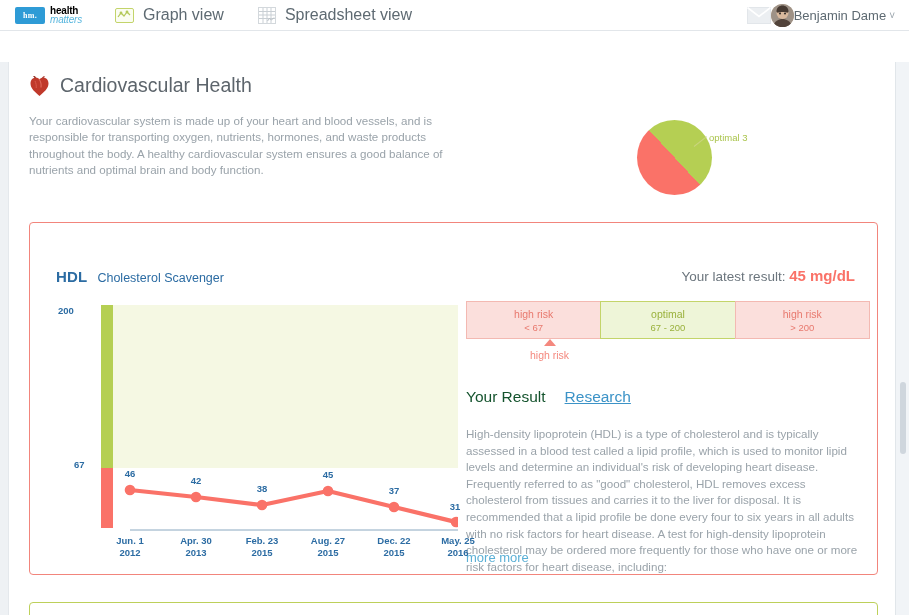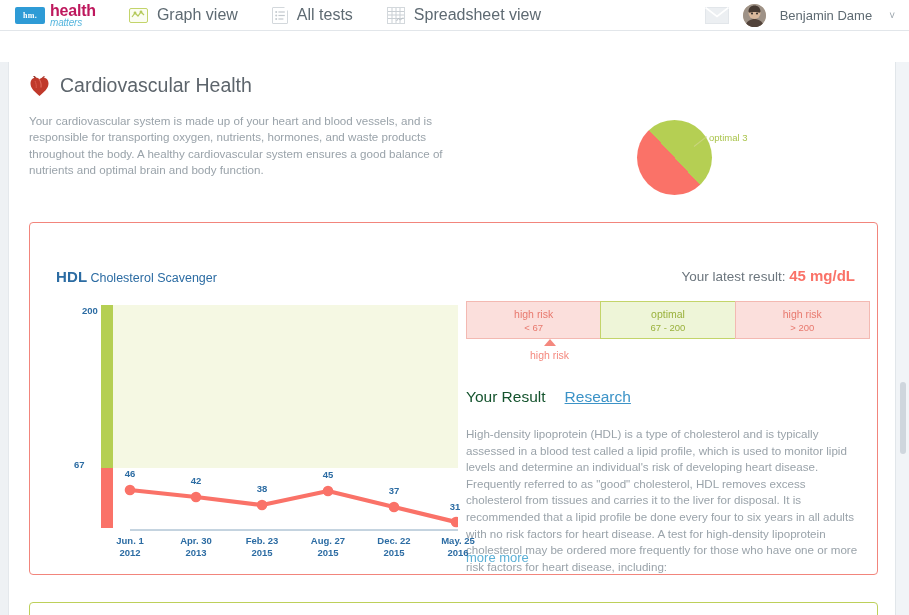--- a/index.html
+++ b/index.html
@@ -30,22 +30,22 @@
   .logo-mark {
     width: 30px; height: 17px; background: #2e9bd6;
     border-radius: 2px;
     color: #fff; font-size: 8px; font-weight: bold;
     font-family: "Liberation Serif", serif;
     display: flex; align-items: center; justify-content: center;
     letter-spacing: .3px;
   }
   .logo-words { line-height: 1.0; }
   .logo-words .l1 {
-    display: block; font-size: 16px; font-weight: bold;
-    color: #be185d; letter-spacing: -.2px;
+    display: block; font-size: 10px; font-weight: bold;
+    color: #000000; letter-spacing: -.2px;
   }
   .logo-words .l2 {
     display: block; font-size: 10px; font-style: italic;
     color: #57b6de; letter-spacing: -.2px; margin-top: -1px;
   }
 
   .navtab {
     display: flex; align-items: center; gap: 9px;
     height: 31px; padding: 0 7px; margin-right: 20px;
     cursor: pointer;
@@ -70,21 +70,21 @@
   .ico-tests svg { position:absolute; left:2px; top:2px; }
 
   .ico-sheet {
     width: 18px; height: 17px; border: 1.2px solid #d3d8dc;
     background: #fff; position: relative; overflow: hidden;
   }
   .ico-sheet svg { position: absolute; left: 0; top: 0; }
 
   .topbar-right {
     margin-left: auto; display: flex; align-items: center;
-    gap: 14px; margin-right: 14px;
+    margin-right: 14px;
   }
   .ico-mail { width: 24px; height: 17px; }
   .avatar {
     width: 23px; height: 23px; border-radius: 50%;
     overflow: hidden; background: #b9a893; position: relative;
     flex: none;
   }
   .avatar svg { display: block; }
   .username { font-size: 13px; color: #5e6a72; }
   .caret-dn { font-size: 10px; color: #98a2aa; margin-left: 3px; }
@@ -137,21 +137,21 @@
     width: 849px; height: 40px;
     border: 1.4px solid #bdd05a; border-radius: 4px;
     background: #fff;
   }
 
   .card-title { position: absolute; left: 26px; top: 45px; }
   .card-title .abbr {
     font-size: 15px; font-weight: bold; color: #2c6ca3;
     letter-spacing: .2px;
   }
-  .card-title .full { font-size: 12.5px; color: #2c6ca3; margin-left: 3px; }
+  .card-title .full { font-size: 12.5px; color: #2c6ca3; margin-left: 10px; }
 
   .latest {
     position: absolute; right: 22px; top: 44px;
     font-size: 13.5px; color: #6b757d;
   }
   .latest b { color: #fa7268; font-size: 15px; font-weight: bold; }
 
   
   .range { position: absolute; left: 436px; top: 78px; width: 404px; display: flex; }
   .range-seg {
@@ -181,21 +181,21 @@
   }
   .learn-more {
     position: absolute; left: 436px; top: 327px;
     font-size: 13px; color: #5bb0d6; cursor: pointer;
   }
 
   
   .chart { position: absolute; left: 8px; top: 78px; width: 420px; height: 255px; }
   .chart svg { display: block; }
   .axis-val { position: absolute; font-size: 9.5px; color: #2c6ca3; font-weight: bold; }
-  .axis-val.v-top { left: 44px; top: 4px; text-align: center; }
+  .axis-val.v-top { left: 20px; top: 4px; text-align: center; }
   .axis-val.v-mid { left: 36px; top: 158px; }
   .xlab {
     position: absolute; font-size: 9.5px; color: #2c6ca3;
     text-align: center; width: 56px; font-weight: bold; line-height: 12px;
   }
   .dotlab {
     position: absolute; font-size: 9.5px; color: #2c6ca3;
     font-weight: bold; text-align: center; width: 26px;
   }
 
@@ -231,35 +231,20 @@
       <span class="ico-graph">
         <svg width="15" height="11" viewBox="0 0 15 11">
           <polyline points="1,7 4,3 7,6 10,2 13,5" fill="none" stroke="#b4c95a" stroke-width="1.2"></polyline>
           <circle cx="4" cy="3" r="1.4" fill="#b4c95a"></circle>
           <circle cx="10" cy="2" r="1.4" fill="#b4c95a"></circle>
         </svg>
       </span>
       <span class="tlabel">Graph view</span>
     </div>
 
-    <div class="navtab">
-      <span class="ico-tests">
-        <svg width="11" height="12" viewBox="0 0 11 12">
-          <g fill="#c3c9ce">
-            <circle cx="1.2" cy="2" r="1"></circle>
-              <rect x="3.4" y="1.4" width="6.4" height="1.2"></rect>
-            <circle cx="1.2" cy="5.5" r="1"></circle>
-              <rect x="3.4" y="4.9" width="6.4" height="1.2"></rect>
-            <circle cx="1.2" cy="9" r="1"></circle>
-              <rect x="3.4" y="8.4" width="5" height="1.2"></rect>
-          </g>
-        </svg>
-      </span>
-      <span class="tlabel">All tests</span>
-    </div>
 
     <div class="navtab">
       <span class="ico-sheet">
         <svg width="16" height="15" viewBox="0 0 16 15">
           <g stroke="#c9cfd4" stroke-width="1" fill="none">
             <path d="M0 3.5H16M0 7H16M0 10.5H16M4 0V15M8 0V15M12 0V15"></path>
           </g>
           <polyline points="8.5,13 10.5,10.5 12.5,12 15,9.5" fill="none" stroke="#b9c0c6" stroke-width="1"></polyline>
         </svg>
       </span>

